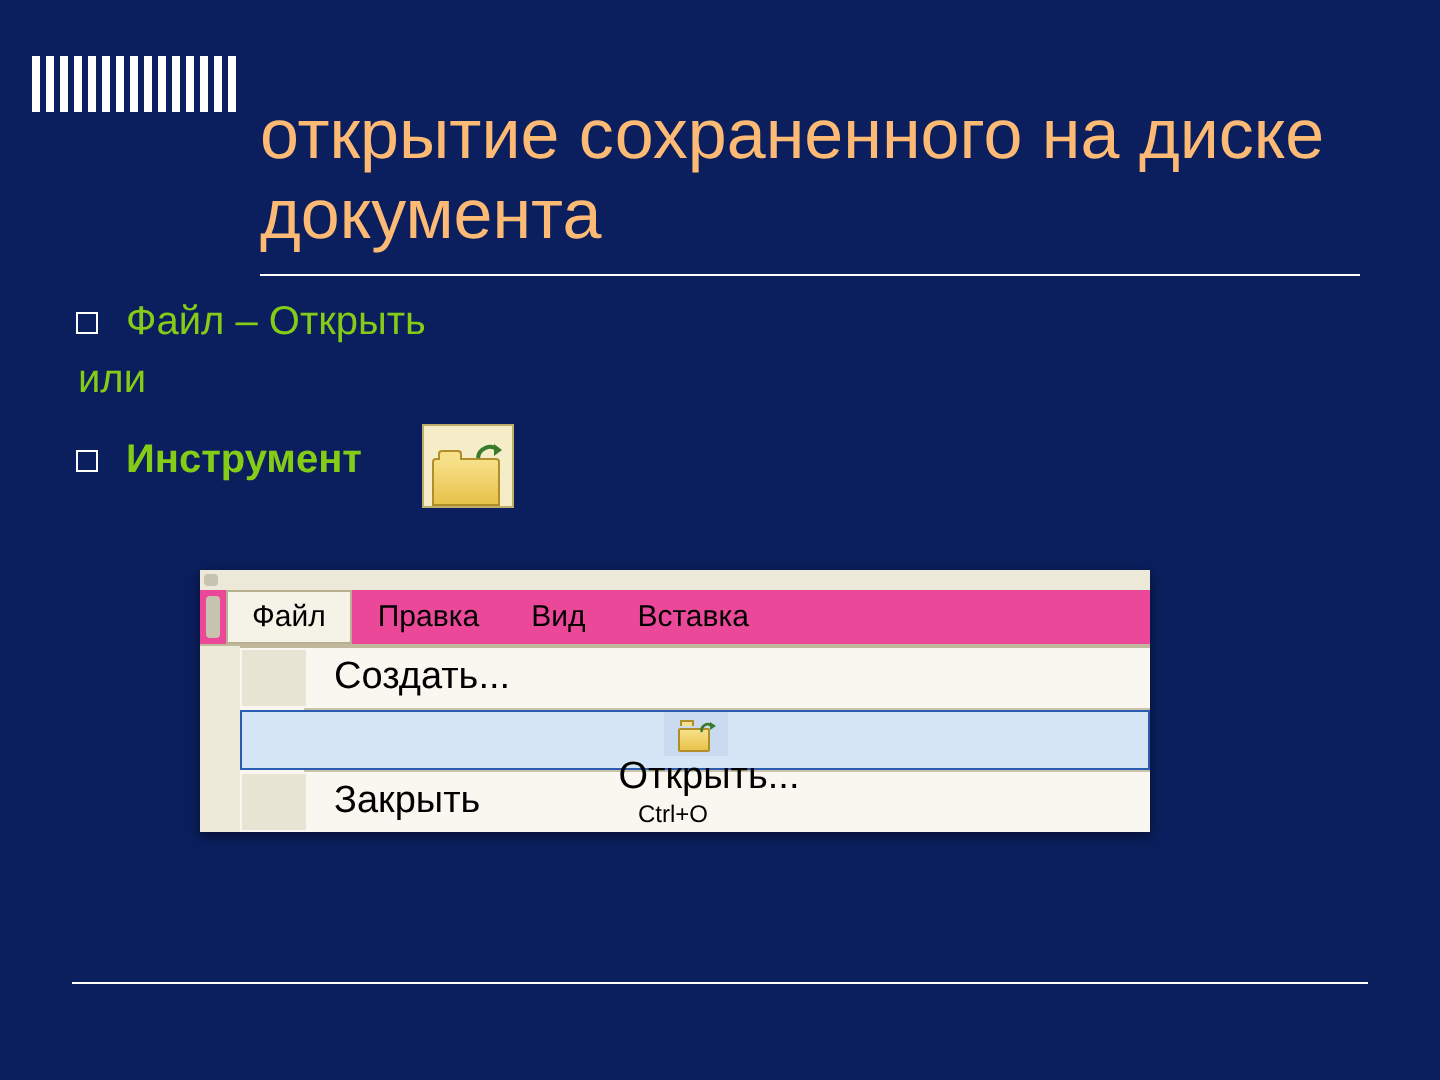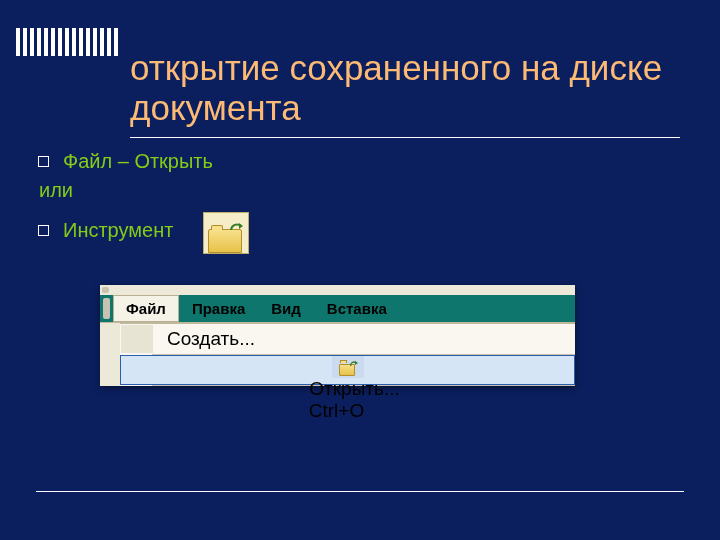--- a/index.html
+++ b/index.html
@@ -41,21 +41,21 @@
       font-size: 20px;
     }
     .bullet {
       display: flex;
       align-items: center;
       gap: 14px;
       margin-bottom: 6px;
     }
     .sq { display:inline-block; width:11px; height:11px; border:1px solid #fff; }
     .or-text { margin-left: 1px; margin-bottom: 10px; }
-    .row2 { display:flex; align-items:center; gap: 30px; }
+    .row2 { display:flex; align-items:center; gap: 30px; font-weight: bold; }
 
     
     .folder-open {
       position: relative;
       width: 46px; height: 42px;
       background: #f4edc8;
       border: 1px solid #bfae6a;
     }
     .folder-open .fld {
       position: absolute; bottom: 0; left: 4px;
@@ -82,22 +82,21 @@
       color:#000;
       font-size: 14px;
     }
     .menu-box .decor-row{
       height: 10px; display:flex;
     }
     .menu-box .decor-row .grip{ width:7px; background:#c8c3b0; margin:2px; border-radius:2px;}
     .menubar {
       display:flex; align-items:stretch;
       border-bottom:1px solid #c0b89c;
-      background:#0f766e;
-      font-weight:bold;
+      background:#ec4899;
     }
     .grip2{ width:7px; background:#c8c3b0; margin:3px 3px; border-radius:2px;}
     .menubar .mi{
       padding: 4px 12px; font-size:15px;
       border:1px solid transparent;
     }
     .menubar .mi.active{
       background:#f5f2e7;
       border-color:#b8b090;
     }
@@ -114,21 +113,21 @@
       position:relative;
     }
     .dd-item .icon-slot{
       width:32px; height:100%;
       background:#e8e4d4;
       display:flex; align-items:center; justify-content:center;
     }
     .dd-item .label{
       flex:1; padding-left:14px; font-size:19px;
     }
-    .dd-item .short{ padding-right:22px; font-size:19px;}
+    .dd-item .short{ padding-right:22px; font-size:12px;}
     .dd-item.hover{
       border:1px solid #2a5db0;
       background:#d6e5f5;
       flex-direction:column;
     }
     .dd-item.hover .icon-slot{ background:#cadbf0; }
     .sep{
       height:0; border-top:1px solid #c9c2aa; margin-left:32px;
     }
     .mini-folder{
@@ -217,16 +216,21 @@
             <div class="ar"><svg viewBox="0 0 9 9">
                 <path d="M1 6 A3 3 0 0 1 6 3" fill="none" stroke="#3a7b2a" stroke-width="1.3"></path>
                 <path d="M5 1 L8 3 L5 5 Z" fill="#3a7b2a"></path>
               </svg></div>
           </div>
       </div>
       <span class="label">Открыть...</span>
       <span class="short">Ctrl+O</span>
     </div>
     <div class="sep"></div>
+    <div class="dd-item">
+      <div class="icon-slot"></div>
+      <span class="label">Закрыть</span>
+      <span class="short"></span>
+    </div>
   </div>
 </div>
 
 <div class="hr-bottom"></div>
 
 </body></html>

